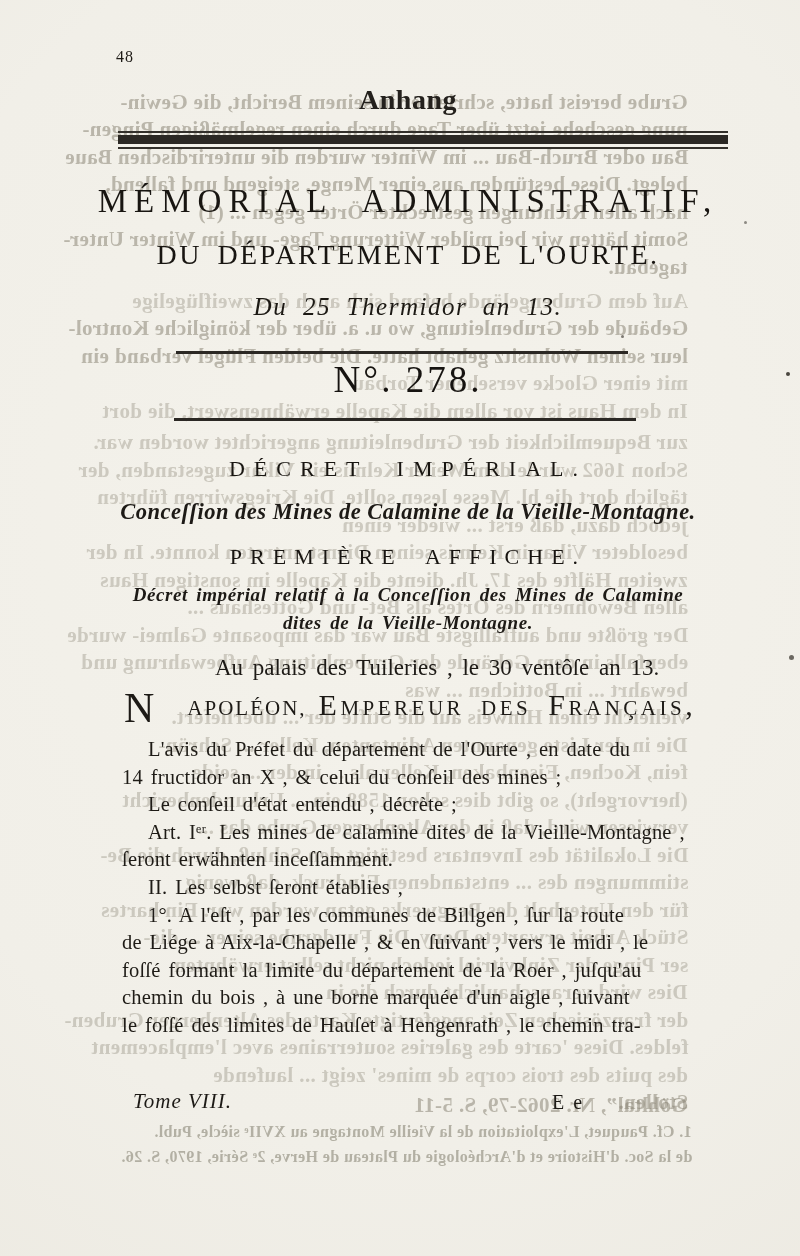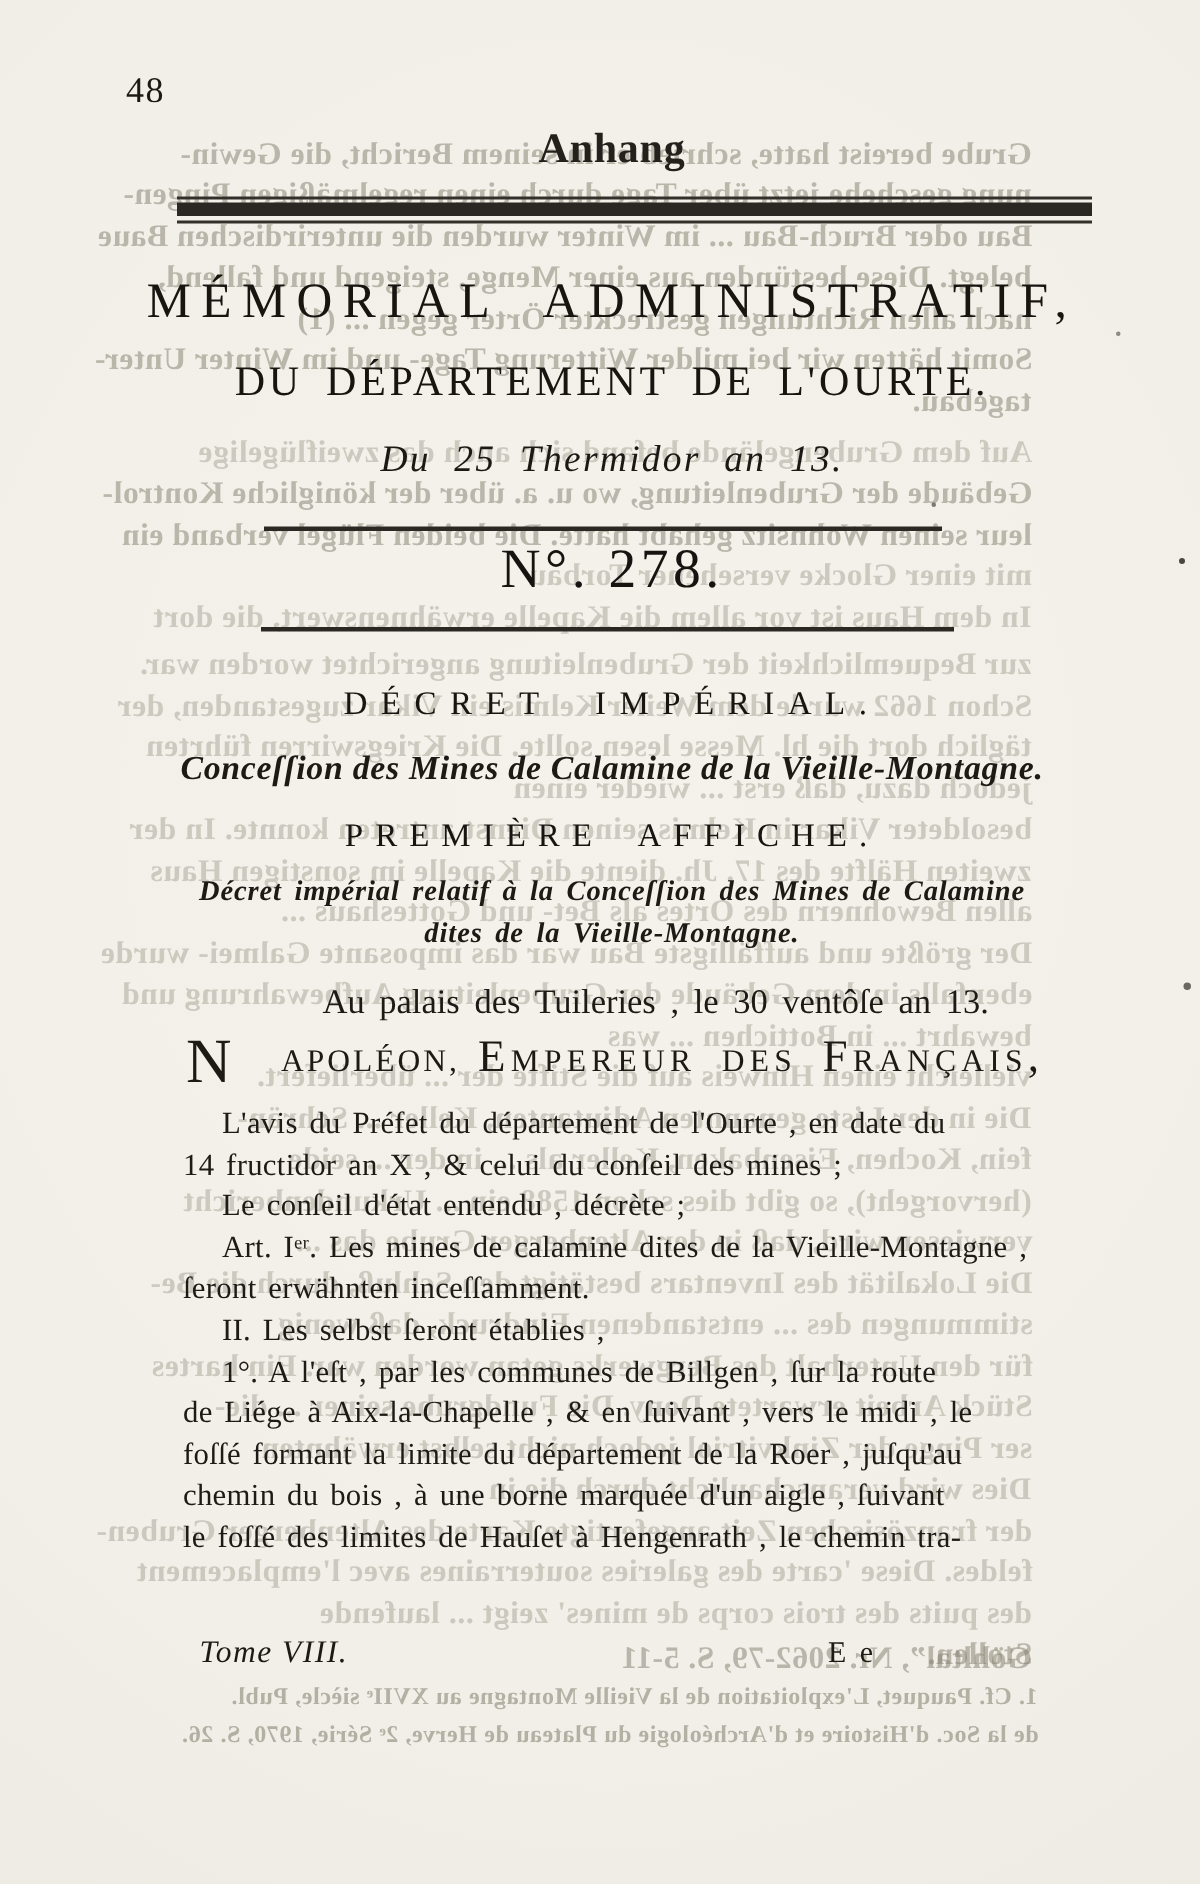--- a/index.html
+++ b/index.html
@@ -28,21 +28,21 @@
     color: rgba(148, 143, 128, 0.40);
   }
   .bleed.strong { color: rgba(134, 129, 113, 0.52); }
   .bleed.small  { font-size: 16px; color: rgba(128, 123, 108, 0.55); right: 108px; }
 
   
   .fg { position: absolute; inset: 0; z-index: 2; }
   .abs { position: absolute; }
   .centered { left: 10px; width: 796px; text-align: center; }
 
-  .page-number { left: 84px; top: 48px; font-size: 24px; letter-spacing: 1px; }
+  .page-number { left: 116px; top: 48px; font-size: 16px; letter-spacing: 1px; }
 
   .anhang { top: 84px; font-weight: bold; font-size: 28px; letter-spacing: 0.5px; color: #24211d; }
 
   .double-rule { left: 118px; top: 131px; width: 610px; }
   .double-rule .thin1 { height: 2px; background: #33302b; }
   .double-rule .thick { height: 9px; background: #2b2824; margin-top: 2px; }
   .double-rule .thin2 { height: 2px; background: #33302b; margin-top: 3px; }
 
   .masthead-title {
     top: 183px; font-size: 33px; letter-spacing: 7px; word-spacing: 16px;

